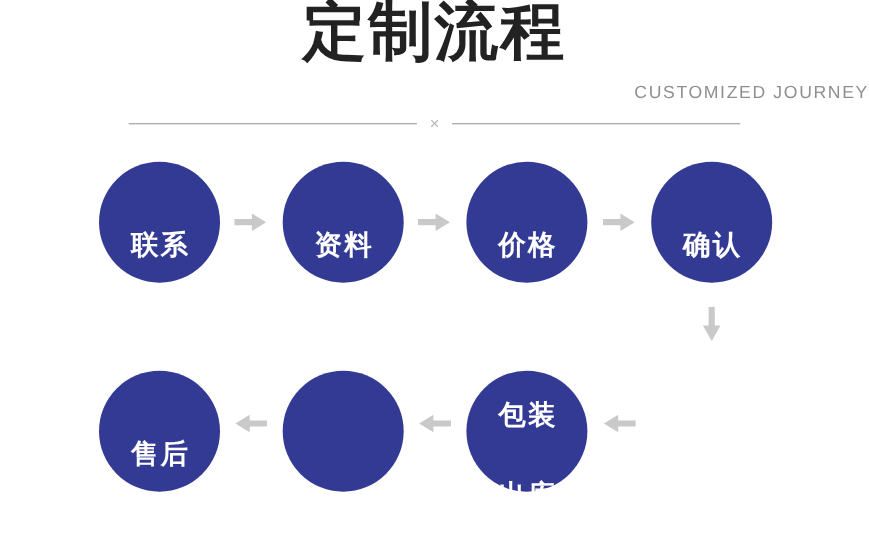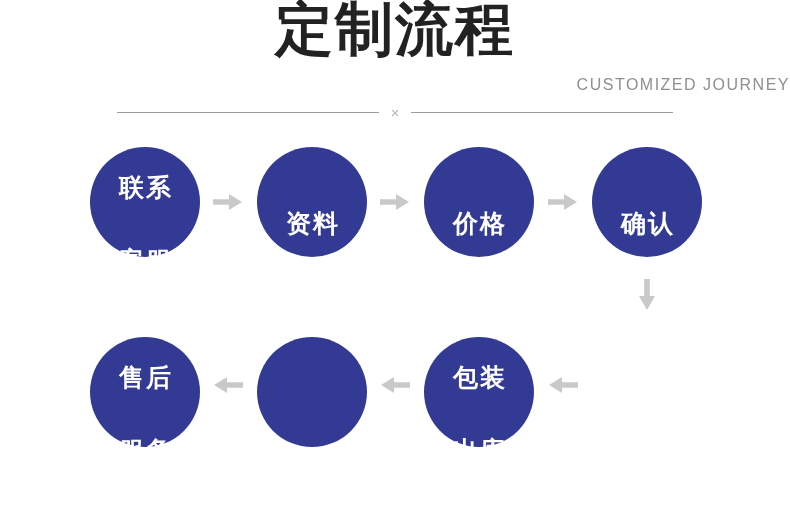--- a/index.html
+++ b/index.html
@@ -92,21 +92,20 @@
   <div class="subtitle">CUSTOMIZED JOURNEY</div>
 
   <div class="divider">
     <span class="line"></span>
     <span class="mark">×</span>
     <span class="line"></span>
   </div>
 
   <div class="circle" style="left:90px; top:147px">
     <div class="ln">联系</div>
-    <div class="ln">客服</div>
   </div>
   <div class="circle" style="left:257px; top:147px">
     <div class="ln">资料</div>
   </div>
   <div class="circle" style="left:424px; top:147px">
     <div class="ln">价格</div>
   </div>
   <div class="circle" style="left:592px; top:147px">
     <div class="ln">确认</div>
   </div>
@@ -128,21 +127,20 @@
   </span>
 
   <span class="arrow" style="left:638px; top:279px">
     <svg width="18" height="32" viewBox="0 0 18 32">
         <polygon fill="currentColor" points="6.2,0 11.8,0 11.8,17 17,17 9,31 1,17 6.2,17"></polygon>
       </svg>
   </span>
 
   <div class="circle" style="left:90px; top:337px">
     <div class="ln">售后</div>
-    <div class="ln">服务</div>
   </div>
   <div class="circle" style="left:257px; top:337px">
   </div>
   <div class="circle" style="left:424px; top:337px">
     <div class="ln">包装</div>
     <div class="ln">出库</div>
   </div>
 
   <span class="arrow flip" style="left:213px; top:376px">
     <svg width="30" height="18" viewBox="0 0 30 18">

